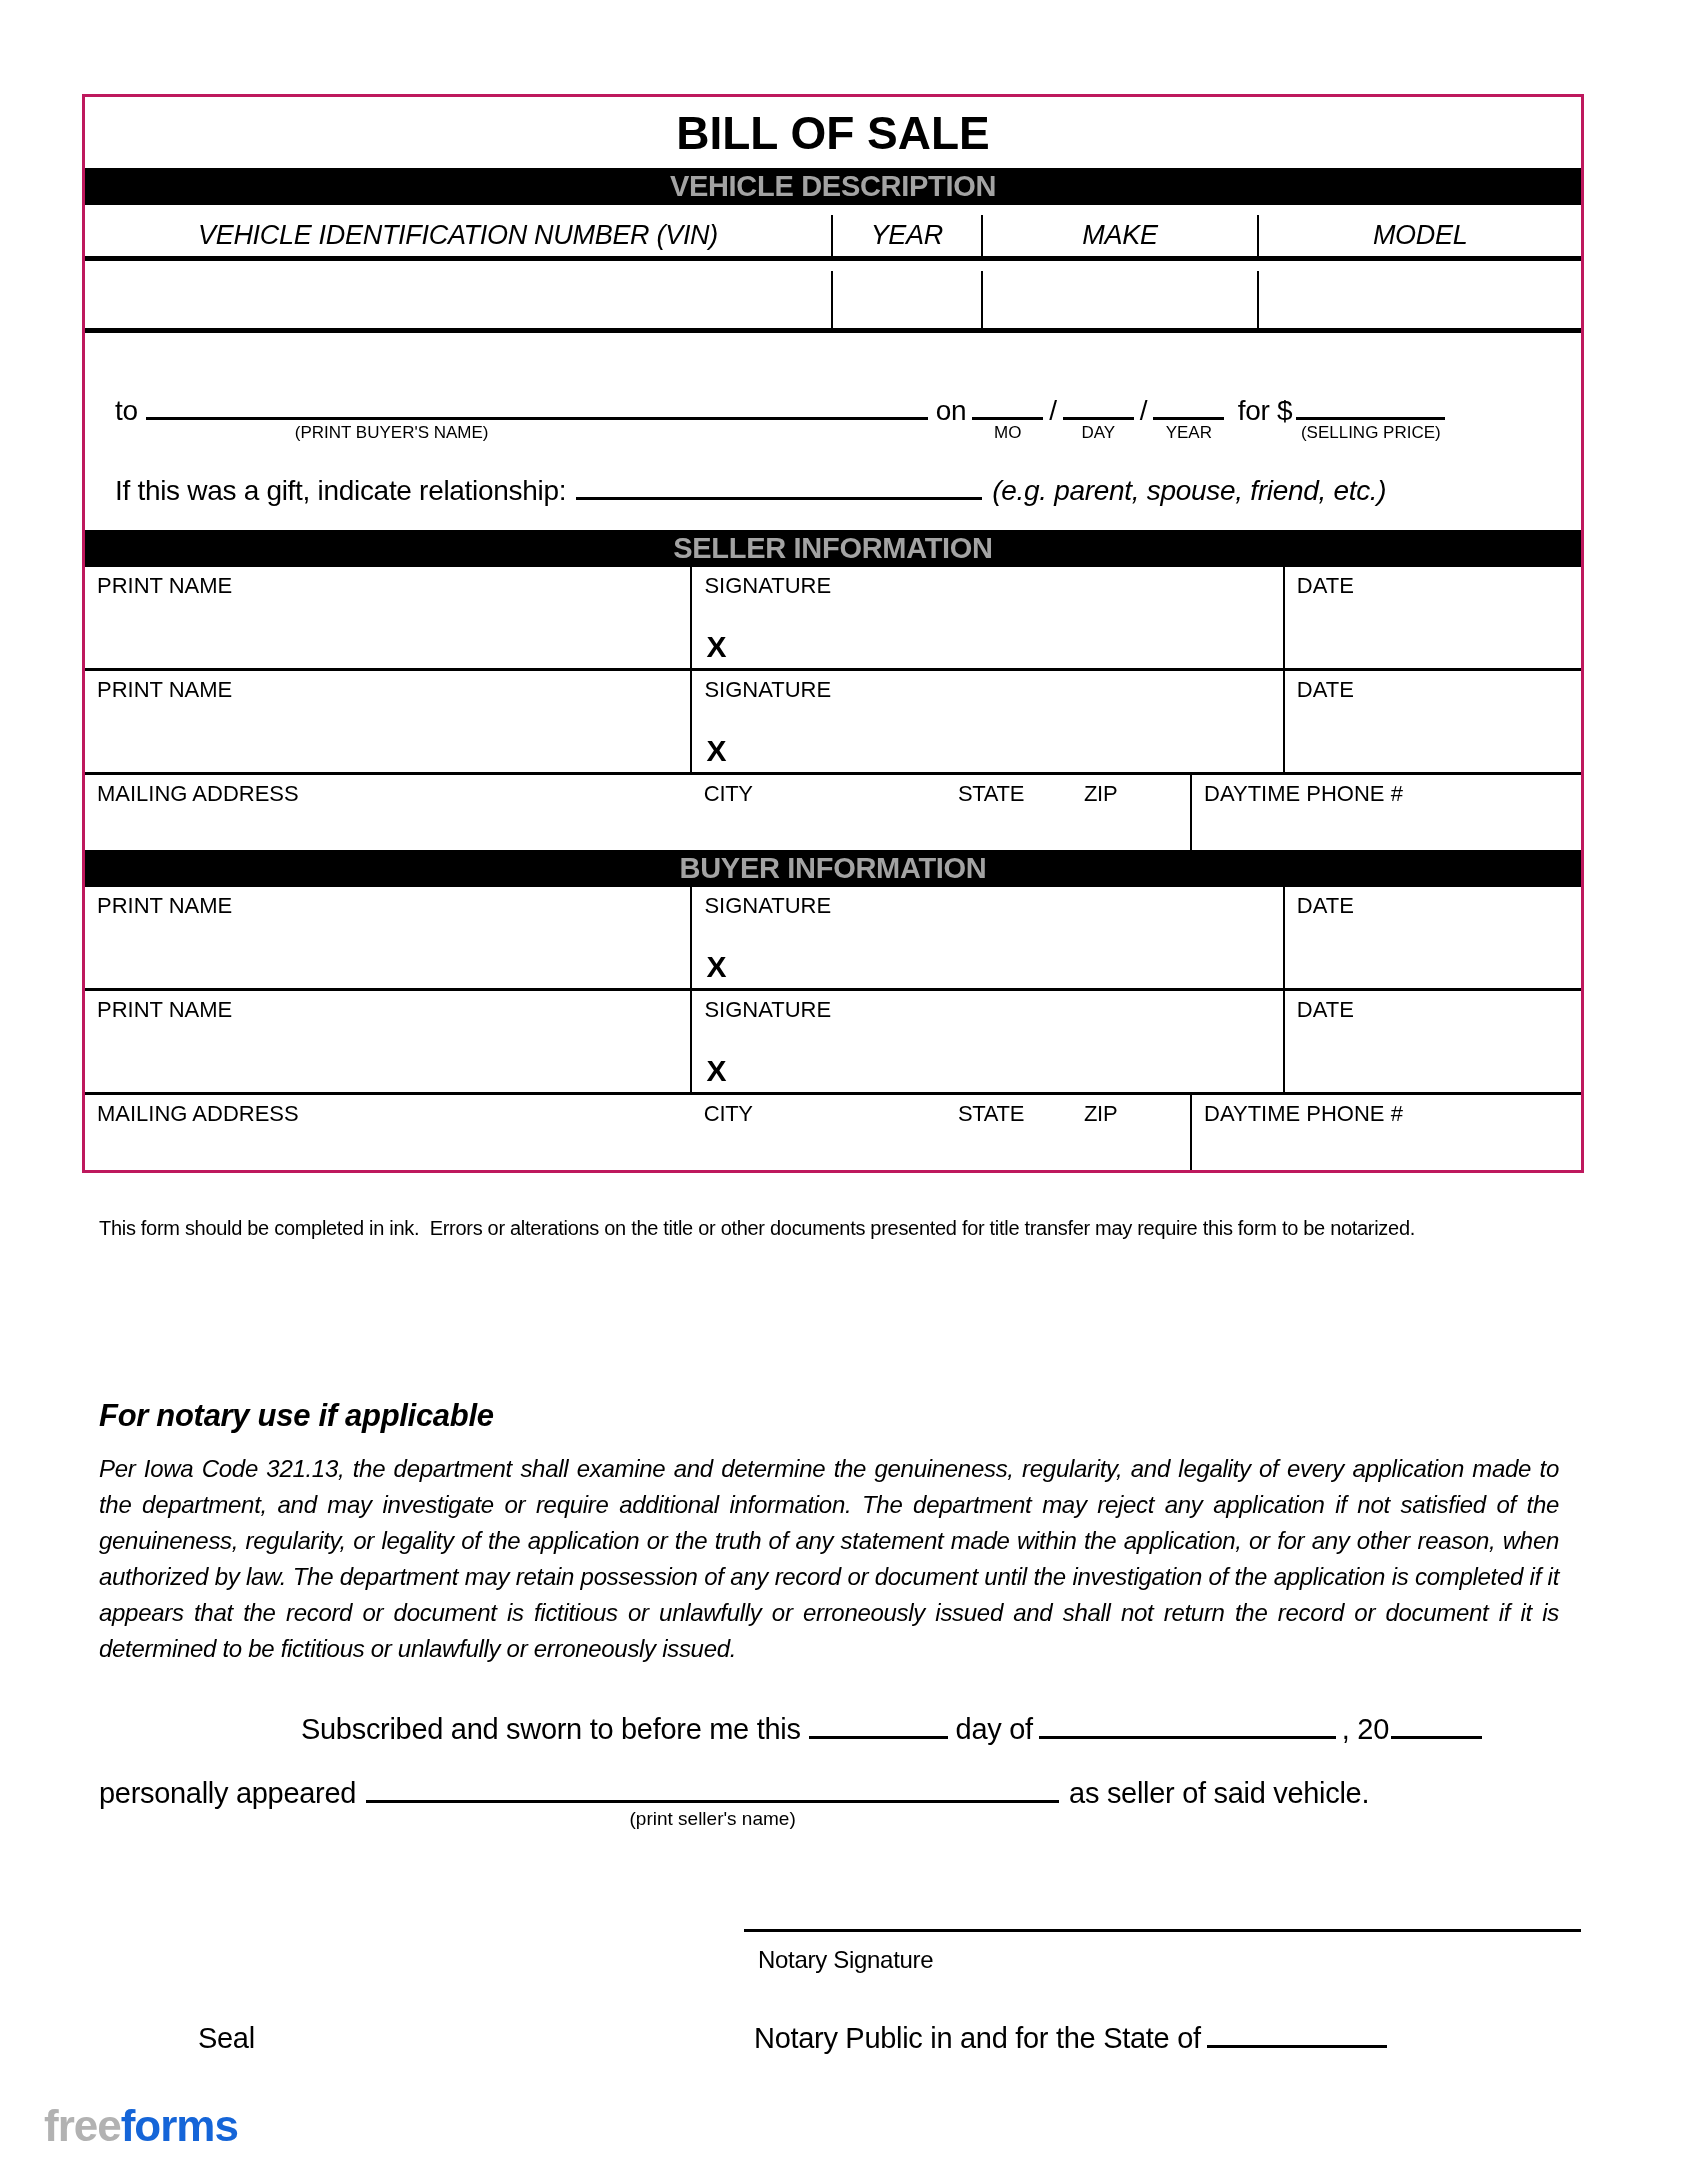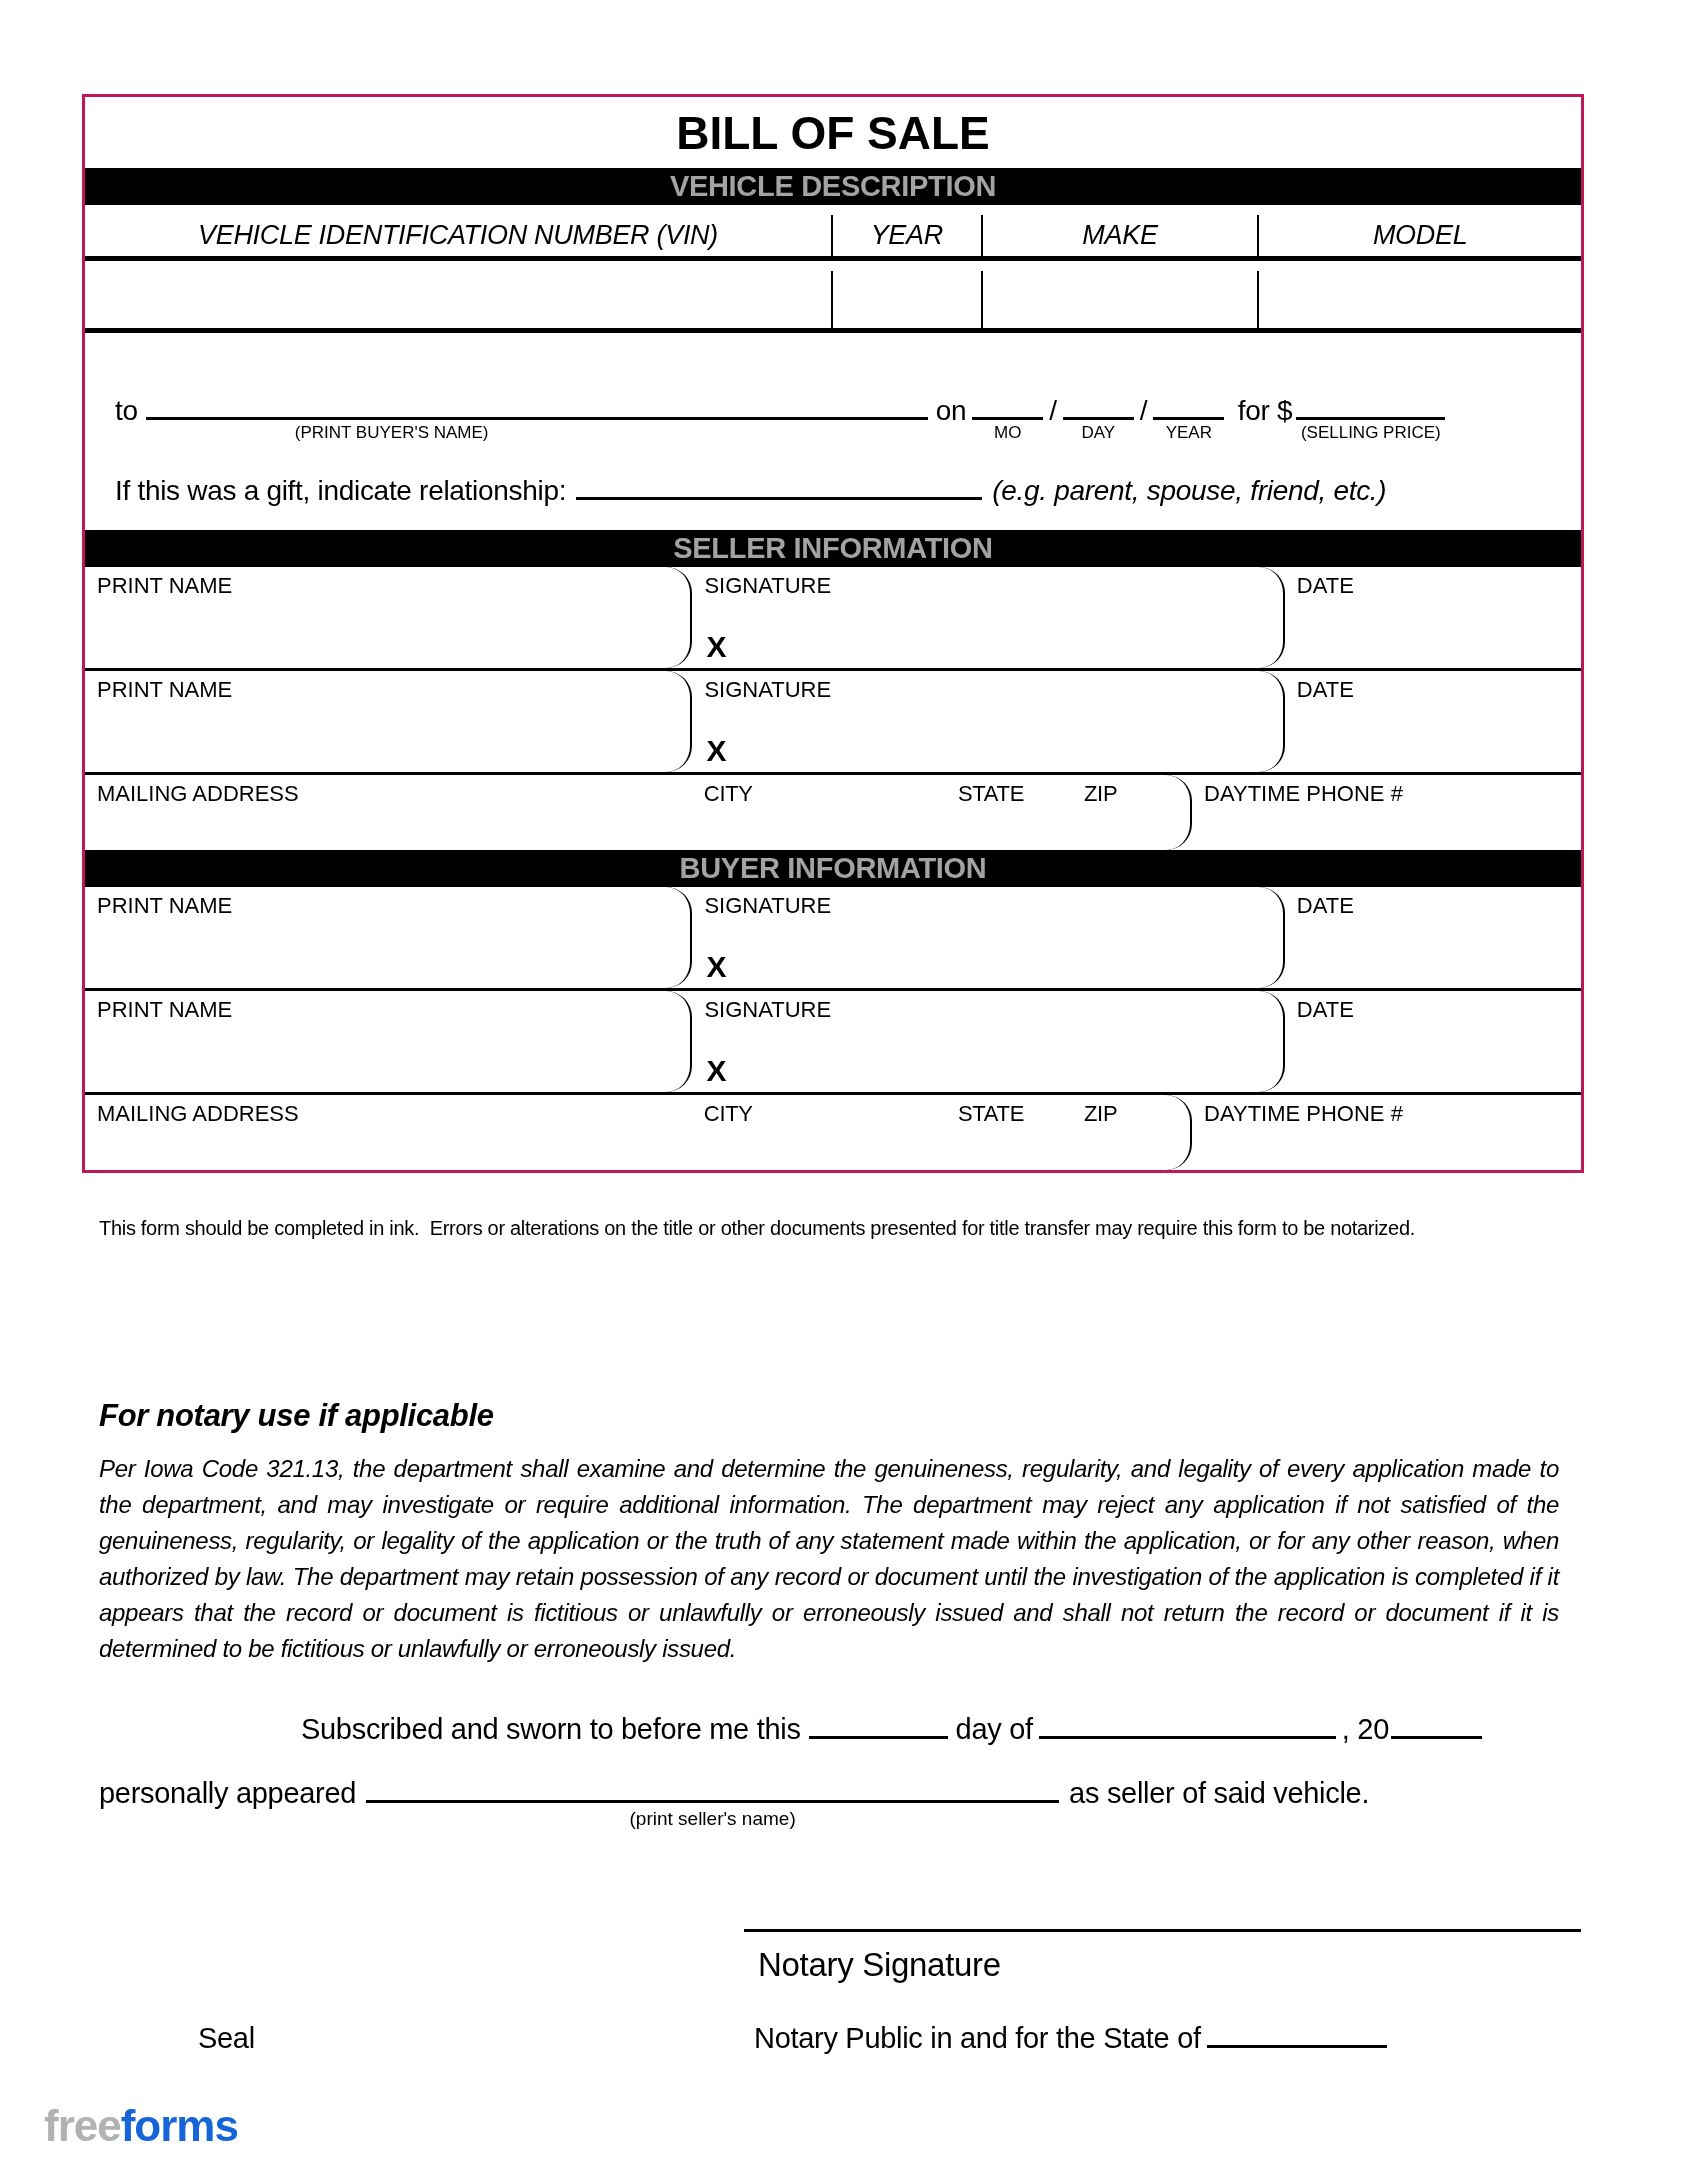--- a/index.html
+++ b/index.html
@@ -30,21 +30,21 @@
   .b-buyer { width:782px; margin:0 8px; } .b-buyer .hint { left:149px; }
   .b-sm { width:71px; margin:0 6px; }
   .b-price { width:149px; margin-left:4px; } 
   .b-gift { width:406px; margin:0 10px; }
   .l2 { margin-top:42px; }
   .l3 { margin-top:48px; }
   .gift-hint { font-style:italic; }
 
   
   .sig-row { display:flex; height:104px; border-bottom:3px solid #000; }
-  .cell { position:relative;border-radius:26px; }
+  .cell { position:relative; }
   .cell-label { display:block; padding:6px 0 0 12px; font-size:22px; letter-spacing:0; }
   .cell-print { width:40.6%; border-right:2px solid #000; }
   .cell-sig   { width:39.6%; border-right:2px solid #000; display:flex; flex-direction:column; }
   .cell-date  { width:19.8%; }
   .xmark { margin-top:auto; padding:0 0 4px 14px; font-size:30px; font-weight:bold; }
   .addr-row { display:flex; height:75px; }
   .cell-addr { width:74%; border-right:2px solid #000; position:relative; }
   .cell-phone { width:26%; }
   .lbl-city  { position:absolute; left:56%;  top:6px; font-size:22px; }
   .lbl-state { position:absolute; left:79%;  top:6px; font-size:22px; }
@@ -59,21 +59,21 @@
   .sworn-line .indent { display:inline-block; width:202px; }
   .b-sworn-day  { width:139px; margin:0 8px; }
   .b-sworn-month{ width:297px; margin:0 6px; }
   .b-sworn-year { width:91px;  margin-left:2px; }
 
   .appeared-line { position:absolute; left:99px; top:1777px; font-size:29px; white-space:nowrap; }
   .b-appeared { width:693px; margin:0 10px; }
   .b-appeared .hint { font-size:19px; top:11px; }
 
   .notary-sig-block { position:absolute; left:744px; top:1929px; width:837px; border-top:3px solid #000; }
-  .notary-sig-label { padding:14px 0 0 14px; font-size:33px; }
+  .notary-sig-label { padding:14px 0 0 14px; font-size:24px; }
   .seal-label { position:absolute; left:198px; top:2022px; font-size:29px; }
   .state-line { position:absolute; left:754px; top:2022px; font-size:29px; white-space:nowrap; }
   .b-state { width:180px; margin-left:6px; }
 
   
   .logo { position:absolute; left:44px; top:2101px; font-size:44px; font-weight:bold; letter-spacing:-1px; }
   .logo .free  { color:#b2b2b2; }
   .logo .forms { color:#1565d8; }
 </style>
 </head>

